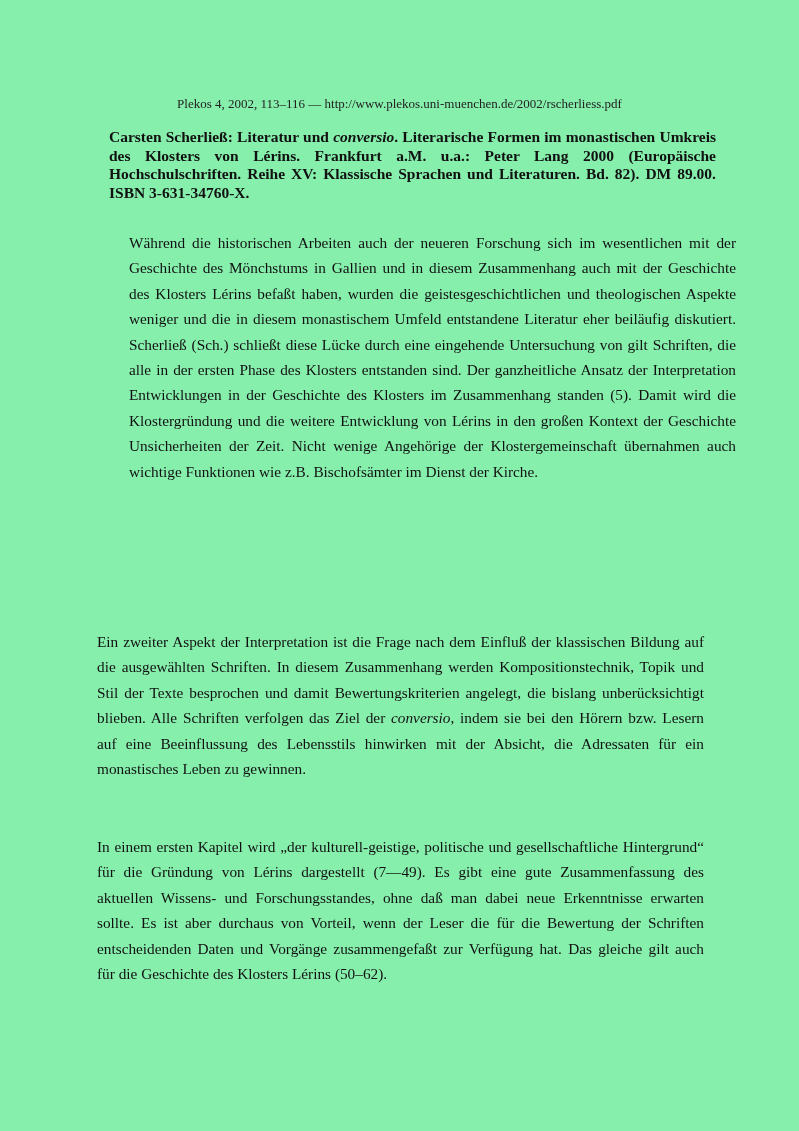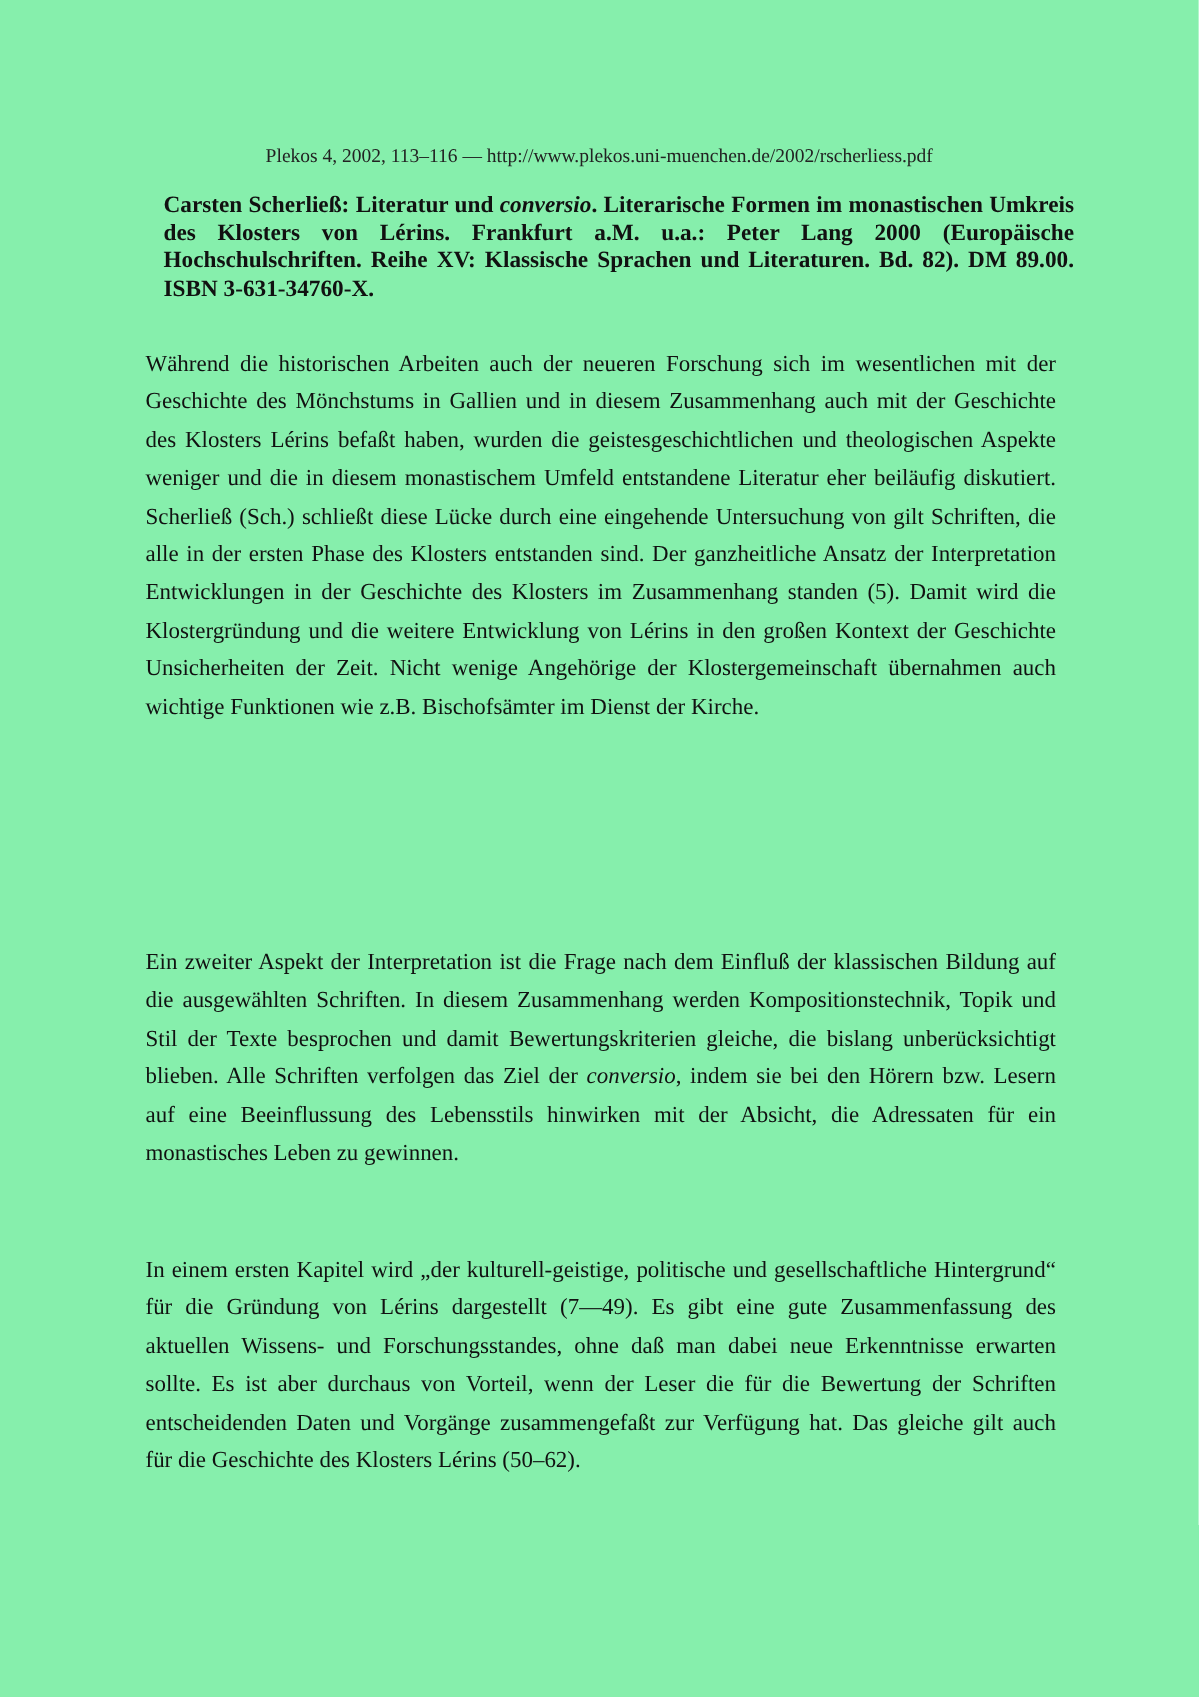--- a/index.html
+++ b/index.html
@@ -15,21 +15,21 @@
   }
   .title-block .ln { display: block; white-space: nowrap; text-align: justify; text-align-last: justify; }
   .title-block .ln.last { text-align-last: left; }
   .para {
     position: absolute; left: 97px; width: 607px;
     font-family: "Liberation Serif", serif; font-size: 15.3px; line-height: 25.4px;
   }
   .para .ln { display: block; white-space: nowrap; text-align: justify; text-align-last: justify; height: 25.4px; }
   .para .ln.last { text-align-last: left; }
   .it { font-style: italic; }
-  #p1 { top: 230px; }
+  #p1 { top: 230px; margin-left: 32px; }
   #p2 { top: 629px; }
   #p3 { top: 834px; }
 </style>
 </head>
 <body>
 
 <div class="page">
 
   <div class="header-line">Plekos 4, 2002, 113–116 — http://www.plekos.uni-muenchen.de/2002/rscherliess.pdf</div>
 
@@ -49,21 +49,21 @@
     <span class="ln">alle in der ersten Phase des Klosters entstanden sind. Der ganzheitliche Ansatz der Interpretation</span>
     <span class="ln">Entwicklungen in der Geschichte des Klosters im Zusammenhang standen (5). Damit wird die</span>
     <span class="ln">Klostergründung und die weitere Entwicklung von Lérins in den großen Kontext der Geschichte</span>
     <span class="ln">Unsicherheiten der Zeit. Nicht wenige Angehörige der Klostergemeinschaft übernahmen auch</span>
     <span class="ln last">wichtige Funktionen wie z.B. Bischofsämter im Dienst der Kirche.</span>
   </div>
 
   <div class="para" id="p2">
     <span class="ln">Ein zweiter Aspekt der Interpretation ist die Frage nach dem Einfluß der klassischen Bildung auf</span>
     <span class="ln">die ausgewählten Schriften. In diesem Zusammenhang werden Kompositionstechnik, Topik und</span>
-    <span class="ln">Stil der Texte besprochen und damit Bewertungskriterien gleiche, die bislang unberücksichtigt</span>
+    <span class="ln">Stil der Texte besprochen und damit Bewertungskriterien angelegt, die bislang unberücksichtigt</span>
     <span class="ln"><span>blieben. Alle Schriften verfolgen das Ziel der </span><span class="it">conversio</span><span>, indem sie bei den Hörern bzw. Lesern</span></span>
     <span class="ln">auf eine Beeinflussung des Lebensstils hinwirken mit der Absicht, die Adressaten für ein</span>
     <span class="ln last">monastisches Leben zu gewinnen.</span>
   </div>
 
   <div class="para" id="p3">
     <span class="ln">In einem ersten Kapitel wird „der kulturell-geistige, politische und gesellschaftliche Hintergrund“</span>
     <span class="ln">für die Gründung von Lérins dargestellt (7—49). Es gibt eine gute Zusammenfassung des</span>
     <span class="ln">aktuellen Wissens- und Forschungsstandes, ohne daß man dabei neue Erkenntnisse erwarten</span>
     <span class="ln">sollte. Es ist aber durchaus von Vorteil, wenn der Leser die für die Bewertung der Schriften</span>

